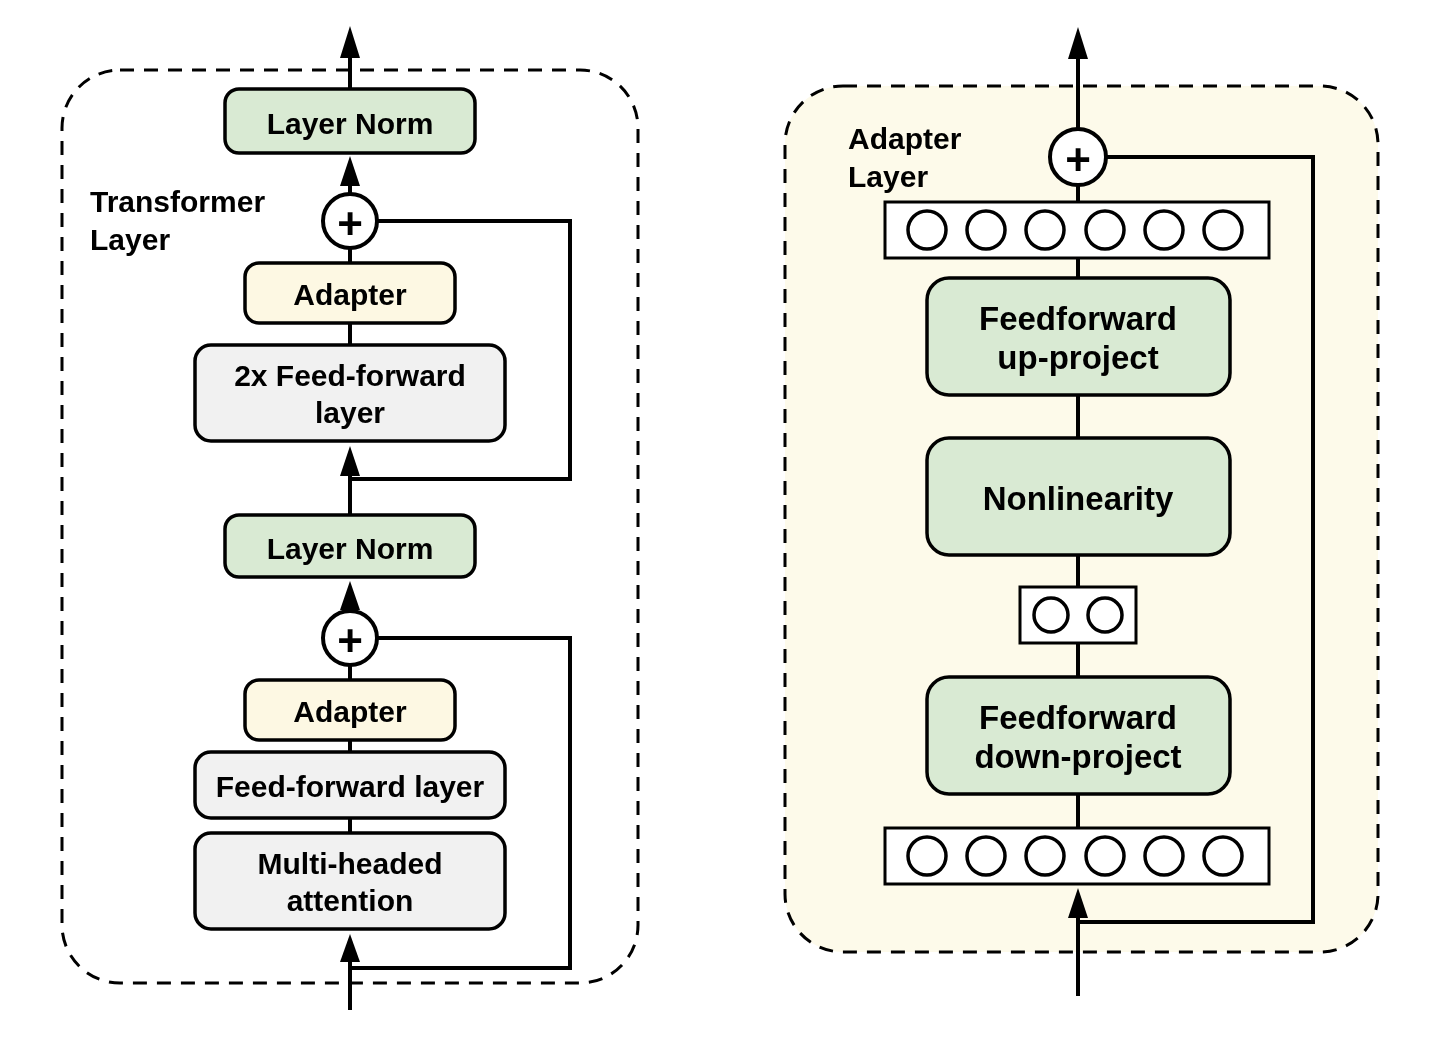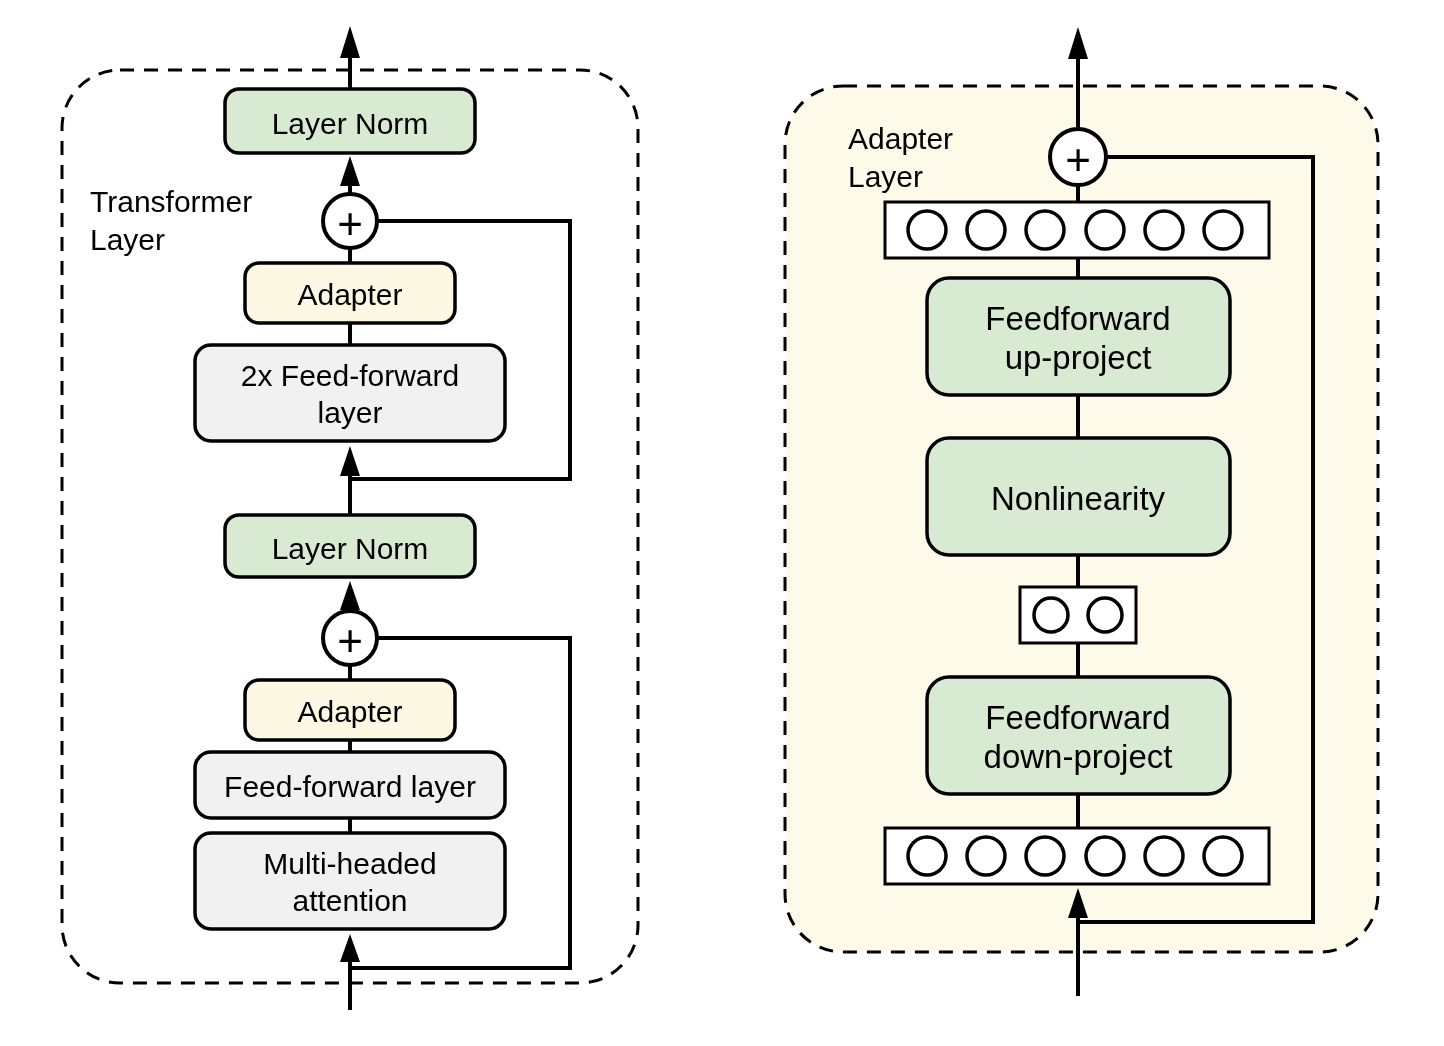--- a/index.html
+++ b/index.html
@@ -6,20 +6,21 @@
     margin: 0;
     padding: 0;
     background: #ffffff;
   }
   .canvas {
     position: relative;
     width: 1444px;
     height: 1046px;
     background: #ffffff;
     font-family: "Liberation Sans", sans-serif;
+    font-weight: bold;
   }
   svg text {
     font-family: "Liberation Sans", sans-serif;
     fill: #000000;
   }
   .box-label-l { font-size: 30px; }
   .box-label-r { font-size: 33px; }
   .panel-label { font-size: 30px; }
   .plus-label  { font-size: 44px; }
   .dashed-container {

